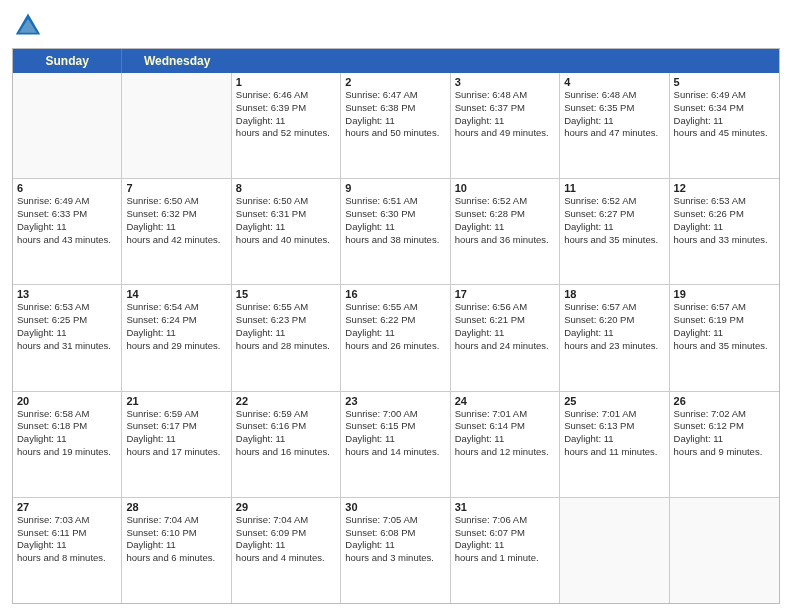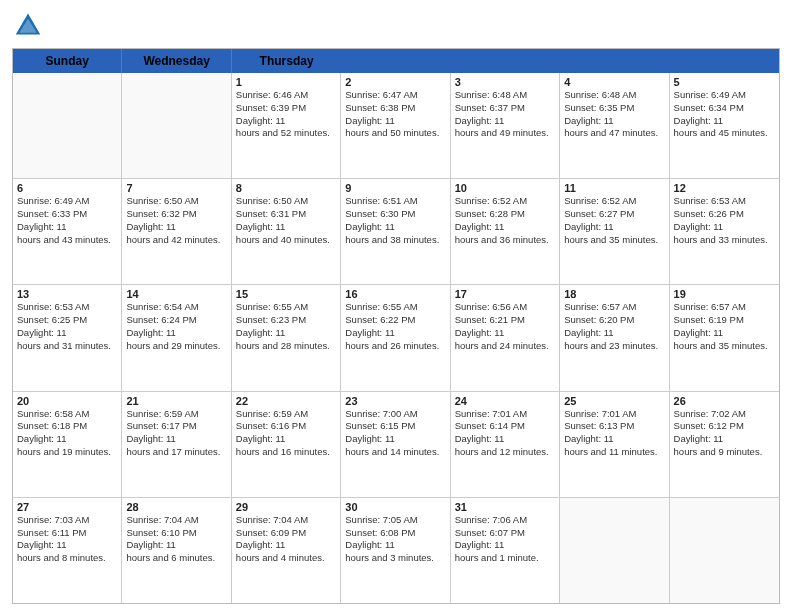--- a/index.html
+++ b/index.html
@@ -57,21 +57,21 @@
       display: flex;
       flex-direction: column;
       border: 1px solid #bbb;
     }
     .cal-header {
       display: grid;
       grid-template-columns: repeat(7, 1fr);
       background: #2962b8;
     }
     .cal-header-cell {
-      color: #000000;
+      color: #fef9c3;
       font-size: 12px;
       font-weight: bold;
       text-align: center;
       padding: 5px 2px;
       border-right: 1px solid #4a7acc;
     }
     .cal-header-cell:last-child { border-right: none; }
     .cal-body {
       flex: 1;
       display: flex;
@@ -130,21 +130,20 @@
     <div class="title-block">
       <div class="month-title"></div>
       <div class="location-title"></div>
     </div>
   </div>
 
   <div class="calendar">
     <div class="cal-header">
     <div class="cal-header-cell">Sunday</div>
         <div class="cal-header-cell">Wednesday</div>
-        <div class="cal-header-cell">Thursday</div>
       </div>
     <div class="cal-body">
     <div class="cal-row">
           <div class="cal-cell empty"></div>
           <div class="cal-cell empty"></div>
           <div class="cal-cell">
             <span class="day-num">1</span>
             <span class="cell-line">Sunrise: 6:46 AM</span>
             <span class="cell-line">Sunset: 6:39 PM</span>
             <span class="cell-line">Daylight: 11</span>

